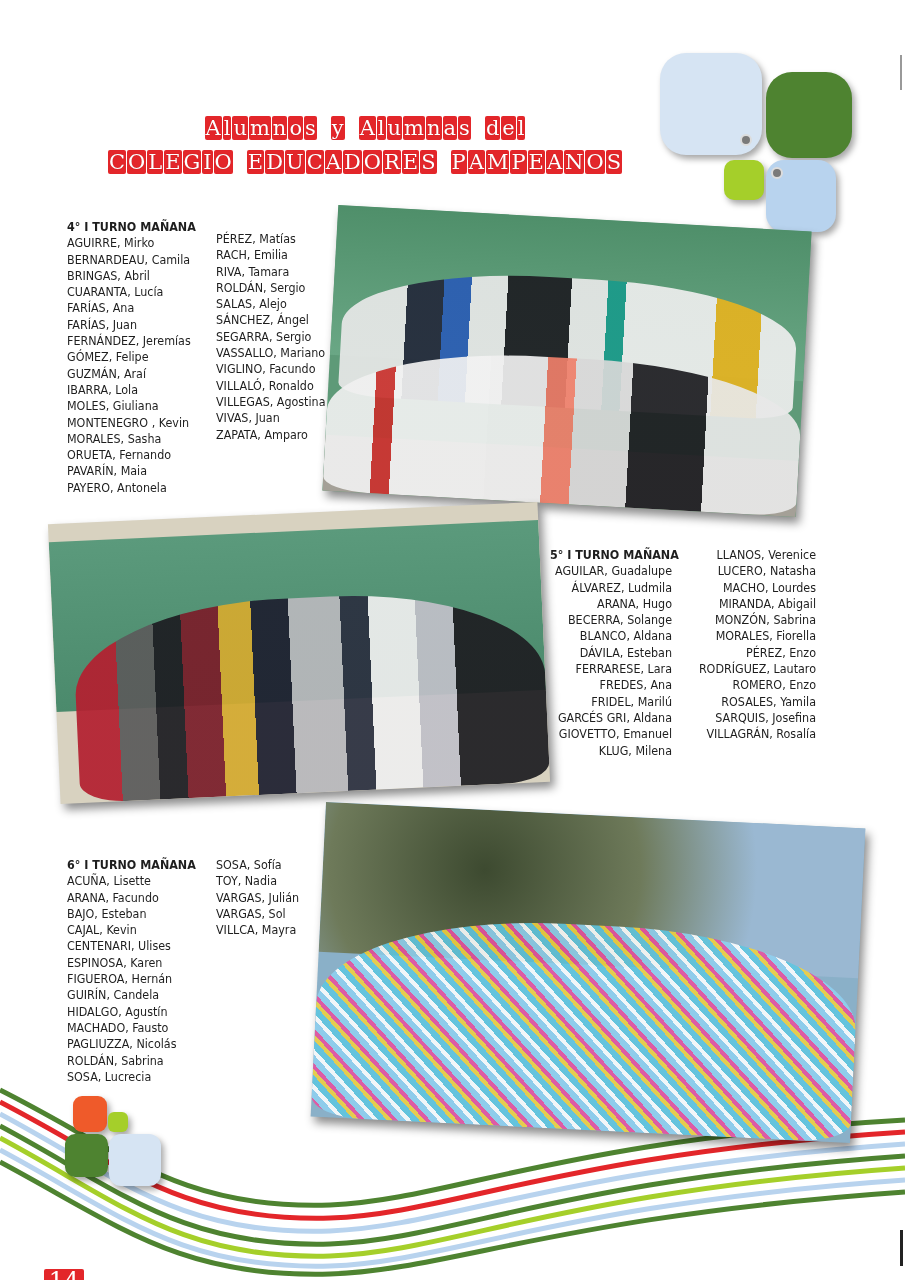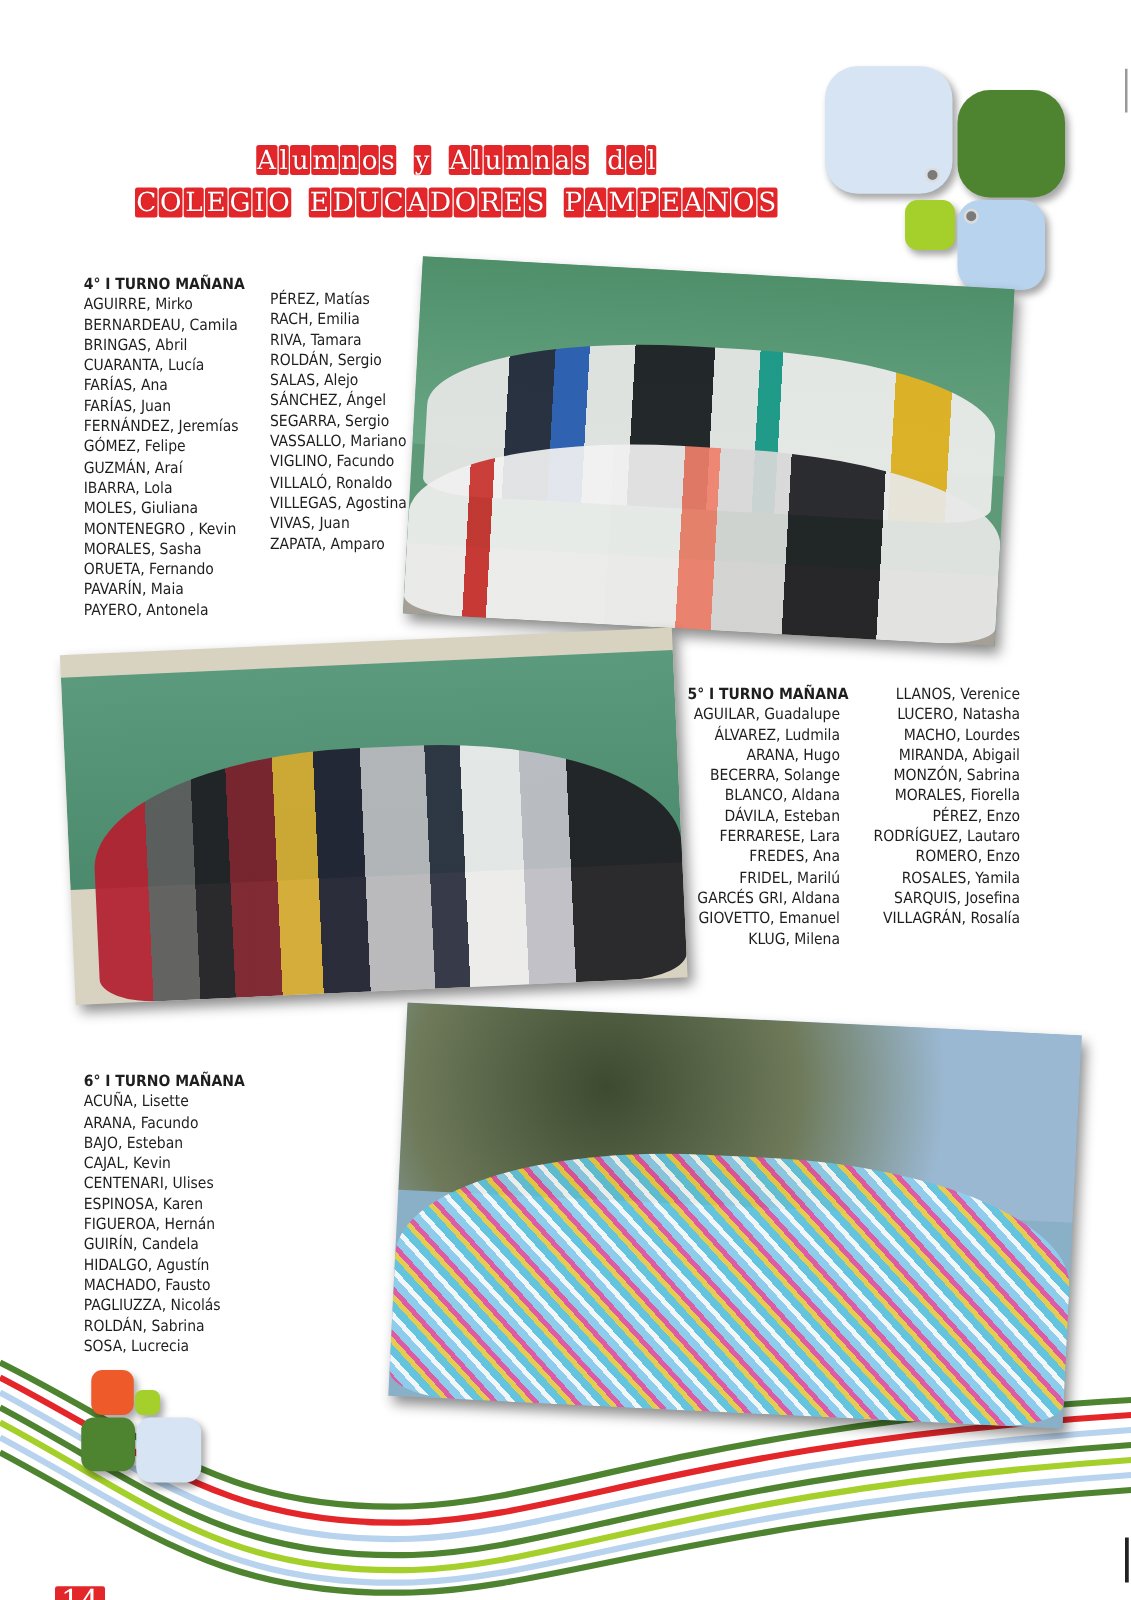--- a/index.html
+++ b/index.html
@@ -149,20 +149,29 @@
         <div>ESPINOSA, Karen</div>
         <div>FIGUEROA, Hernán</div>
         <div>GUIRÍN, Candela</div>
         <div>HIDALGO, Agustín</div>
         <div>MACHADO, Fausto</div>
         <div>PAGLIUZZA, Nicolás</div>
         <div>ROLDÁN, Sabrina</div>
         <div>SOSA, Lucrecia</div>
       </div>
   </div>
+  <div class="list" style="left:216px;top:857px;">
+    <div>
+        <div>SOSA, Sofía</div>
+        <div>TOY, Nadia</div>
+        <div>VARGAS, Julián</div>
+        <div>VARGAS, Sol</div>
+        <div>VILLCA, Mayra</div>
+      </div>
+  </div>
 
   <svg class="waves" viewBox="0 0 905 220" preserveAspectRatio="none">
     <g fill="none" stroke-width="5">
       <path d="M0,30 C120,90 180,150 330,145 C450,140 560,80 905,60" stroke="#4e8330"></path>
       <path d="M0,42 C120,104 180,162 330,158 C450,154 560,94 905,72" stroke="#e3262a"></path>
       <path d="M0,54 C120,118 180,176 330,171 C450,166 560,108 905,84" stroke="#b8d3ee"></path>
       <path d="M0,66 C120,130 180,188 330,184 C450,180 560,120 905,96" stroke="#4e8330"></path>
       <path d="M0,78 C120,142 180,200 330,196 C450,192 560,132 905,108" stroke="#a5cf2a"></path>
       <path d="M0,90 C120,154 180,210 330,206 C450,202 560,144 905,120" stroke="#b8d3ee"></path>
       <path d="M0,102 C120,166 180,218 330,214 C450,210 560,156 905,132" stroke="#4e8330"></path>

